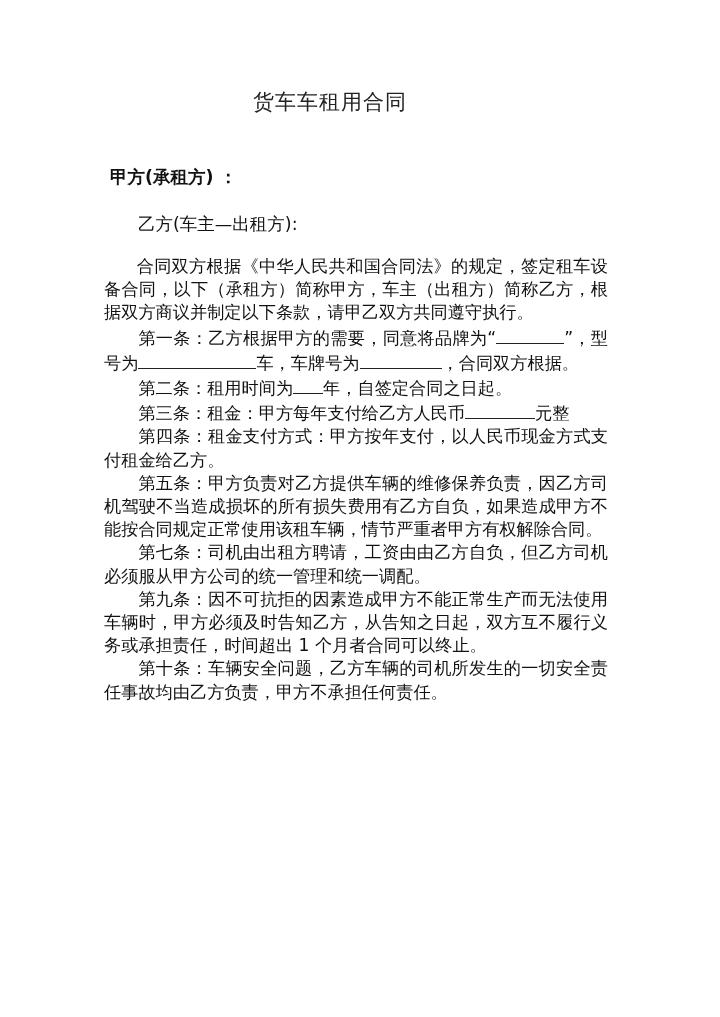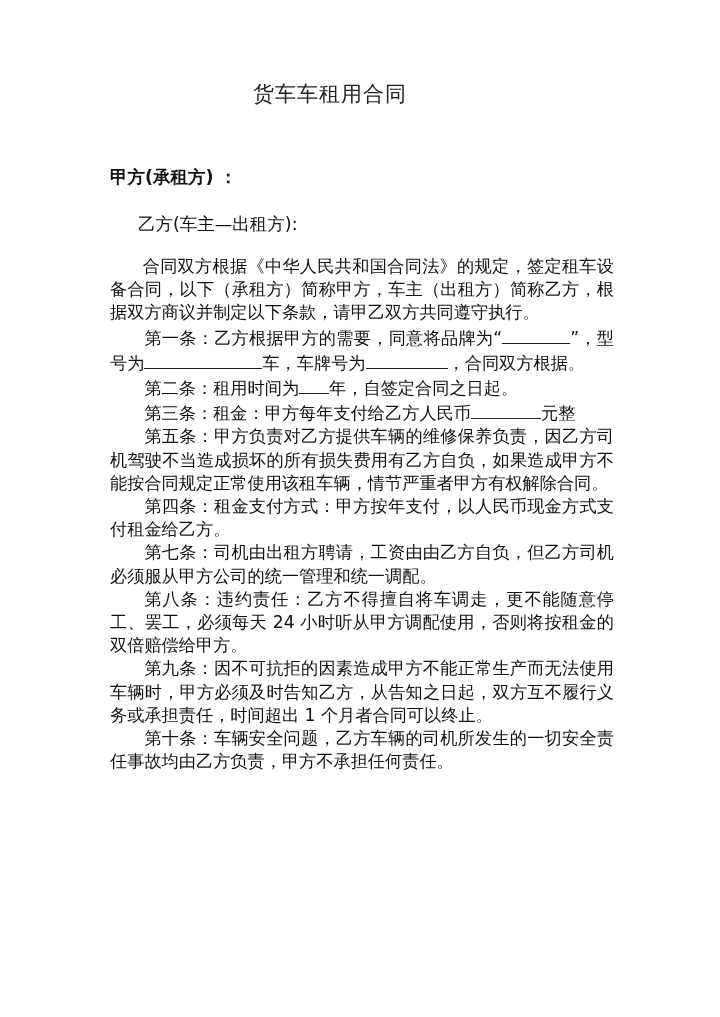--- a/index.html
+++ b/index.html
@@ -18,37 +18,37 @@
     .page {
       position: absolute;
       left: 0; top: 0;
       width: 720px;
       height: 1017px;
     }
     .title {
       position: absolute;
       left: 0;
       width: 660px;
-      top: 80px;
+      top: 88px;
       text-align: center;
       font-size: 21px;
       letter-spacing: 1px;
       color: #222;
     }
     .party {
       position: absolute;
       left: 110px;
       font-size: 17.5px;
       color: #111;
     }
     .party-a { top: 165px; font-weight: bold; }
     .party-b { top: 212px; margin-left: 28px; }
     .body {
       position: absolute;
-      left: 110px;
+      left: 104px;
       top: 255px;
       width: 504px;
       font-size: 17.2px;
       line-height: 23.2px;
       text-align: justify;
       text-justify: inter-character;
     }
     .para {
       margin: 0;
       text-indent: 2em;
@@ -79,28 +79,27 @@
   <div class="body">
 
     <p class="para first">合同双方根据《中华人民共和国合同法》的规定，签定租车设备合同，以下（承租方）简称甲方，车主（出租方）简称乙方，根据双方商议并制定以下条款，请甲乙双方共同遵守执行。</p>
 
     <p class="para"><span>第一条：</span><span>乙方根据甲方的需要，同意将品牌为“</span><span class="blank b-brand"></span><span>”，型号为</span><span class="blank b-model"></span><span>车，车牌号为</span><span class="blank b-plate"></span><span>，合同双方根据。</span></p>
 
     <p class="para"><span>第二条：</span><span>租用时间为</span><span class="blank b-years"></span><span>年，自签定合同之日起。</span></p>
 
     <p class="para"><span>第三条：</span><span>租金：甲方每年支付给乙方人民币</span><span class="blank b-amount"></span><span>元整</span></p>
 
+    <p class="para"><span>第四条：</span><span>租金支付方式：甲方按年支付，以人民币现金方式支付租金给乙方。</span></p>
+
     <p class="para"><span>第五条：</span><span>甲方负责对乙方提供车辆的维修保养负责，因乙方司机驾驶不当造成损坏的所有损失费用有乙方自负，如果造成甲方不能按合同规定正常使用该租车辆，情节严重者甲方有权解除合同。</span></p>
-
-    <p class="para"><span>第四条：</span><span>租金支付方式：甲方按年支付，以人民币现金方式支付租金给乙方。</span></p>
 
 
     <p class="para"><span>第七条：</span><span>司机由出租方聘请，工资由由乙方自负，但乙方司机必须服从甲方公司的统一管理和统一调配。</span></p>
 
-    <p class="para"><span>第八条：</span><span>违约责任：乙方不得擅自将车调走，更不能随意停工、罢工，必须每天 24 小时听从甲方调配使用，否则将按租金的双倍赔偿给甲方。</span></p>
 
     <p class="para"><span>第九条：</span><span>因不可抗拒的因素造成甲方不能正常生产而无法使用车辆时，甲方必须及时告知乙方，从告知之日起，双方互不履行义务或承担责任，时间超出 1 个月者合同可以终止。</span></p>
 
     <p class="para"><span>第十条：</span><span>车辆安全问题，乙方车辆的司机所发生的一切安全责任事故均由乙方负责，甲方不承担任何责任。</span></p>
 
 
   </div>
 </div>
 
 </body></html>

